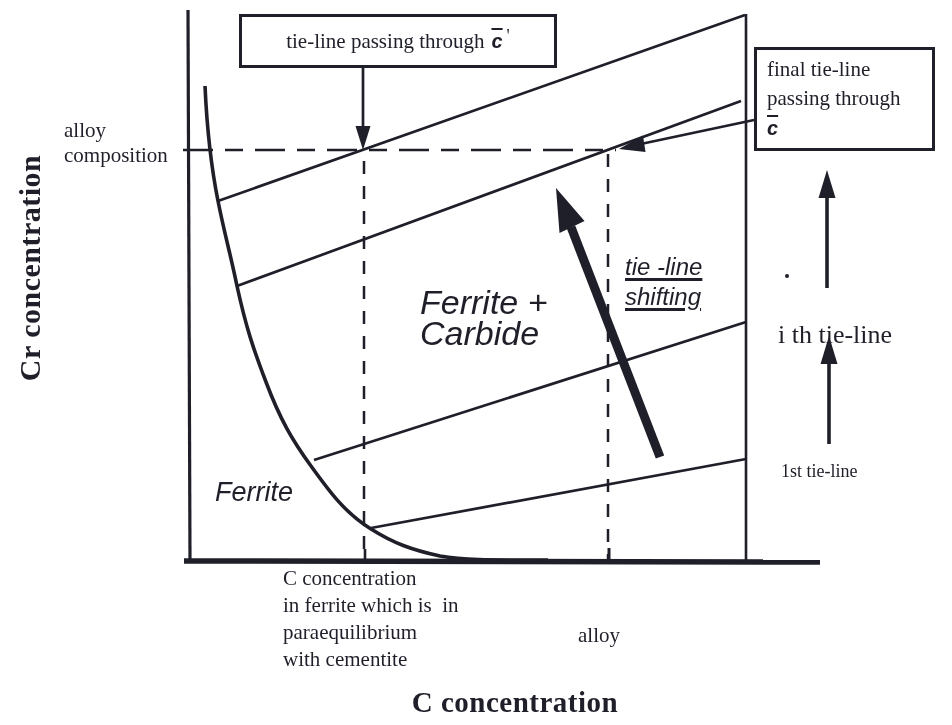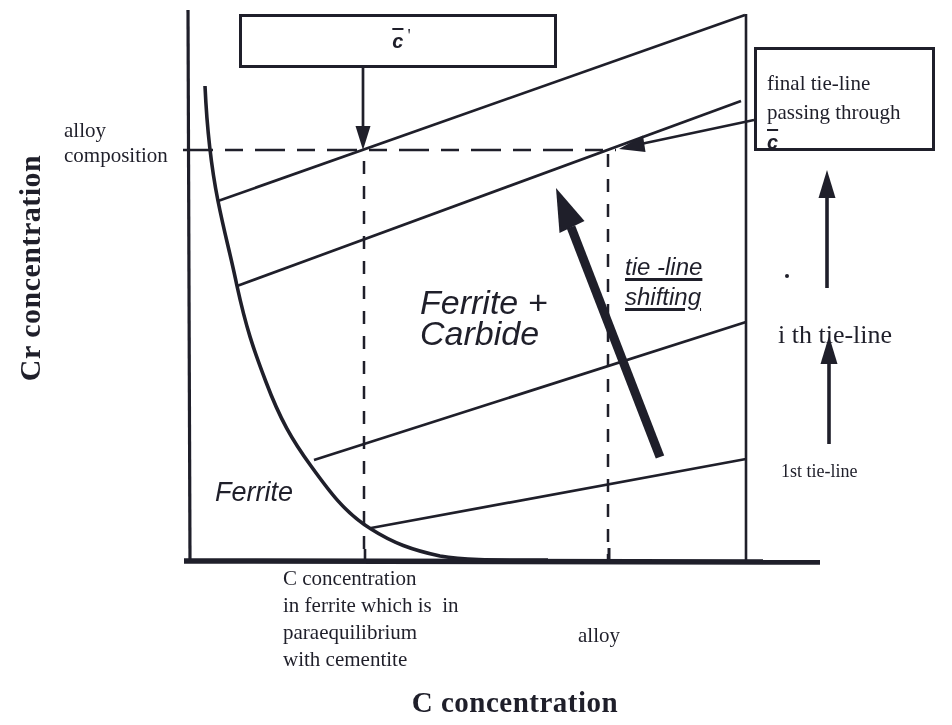--- a/index.html
+++ b/index.html
@@ -20,21 +20,21 @@
   }
   .x-title { left:340px; top:686px; width:350px; text-align:center;
     font-weight:bold; font-size:29px; letter-spacing:0.5px; }
   .alloy-y { left:64px; top:118px; font-size:21px; line-height:25px; }
 
   .box { position:absolute; border:3px solid var(--ink); background:var(--bg);
     font-size:21px; box-sizing:border-box; }
   .top-box { left:239px; top:14px; width:318px; height:54px;
     display:flex; align-items:center; justify-content:center; }
   .final-box { left:754px; top:47px; width:181px; height:104px;
-    padding:19px 10px; line-height:29px; }
+    padding:5px 10px; line-height:29px; }
 
   .cbar {
     font-family:"Liberation Sans", sans-serif; font-style:italic; font-weight:600;
     font-size:20px; text-decoration:overline; text-decoration-thickness:2px;
   }
   .top-box .cbar { margin-left:7px; }
   .prime { font-size:18px; margin-left:4px; position:relative; top:-5px; }
   .final-box .cbar-line { display:block; margin-top:1px; }
 
   .ferrite-carbide { left:420px; top:287px; font-size:34px; line-height:31px; }
@@ -100,20 +100,21 @@
     <circle cx="787" cy="276" r="2" fill="currentColor" stroke="none"></circle>
   </svg>
 
   <div class="abs serif y-title">Cr concentration</div>
   <div class="abs serif x-title">C concentration</div>
 
   <div class="abs serif alloy-y">alloy
 composition</div>
 
   <div class="box top-box serif">
+    <span>tie-line passing through</span>
     <span class="cbar">c</span>
     <span class="prime">'</span>
   </div>
 
   <div class="box final-box serif">
     <span class="abs-none" style="white-space:pre-wrap">final tie-line
 passing through</span>
     <span class="cbar cbar-line">c</span>
   </div>
 

